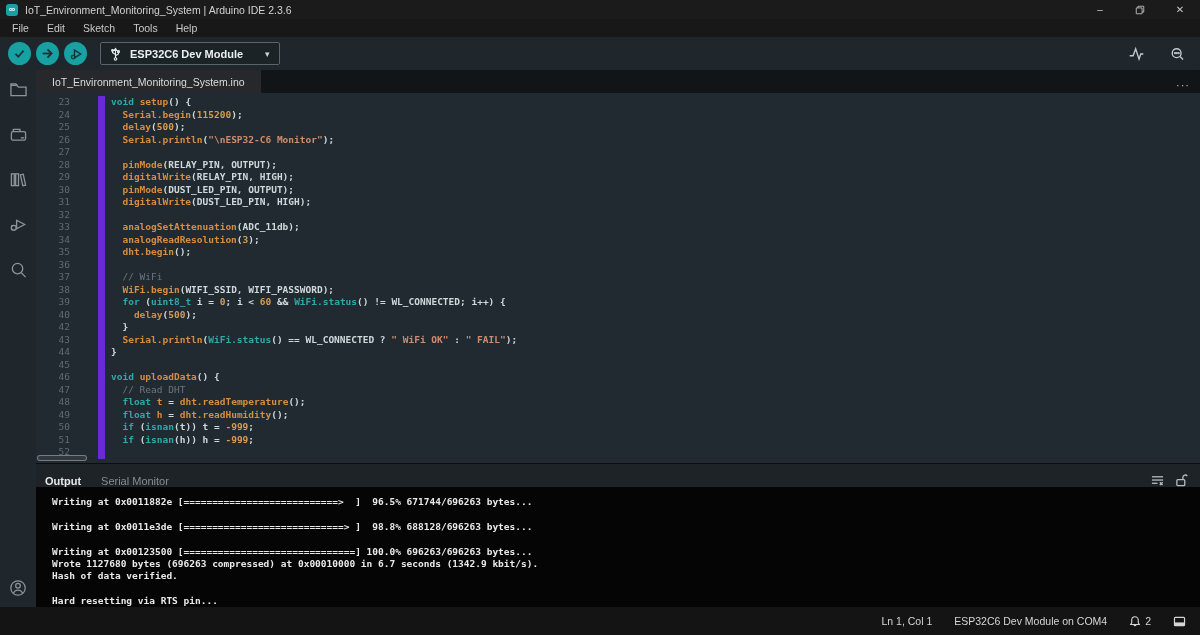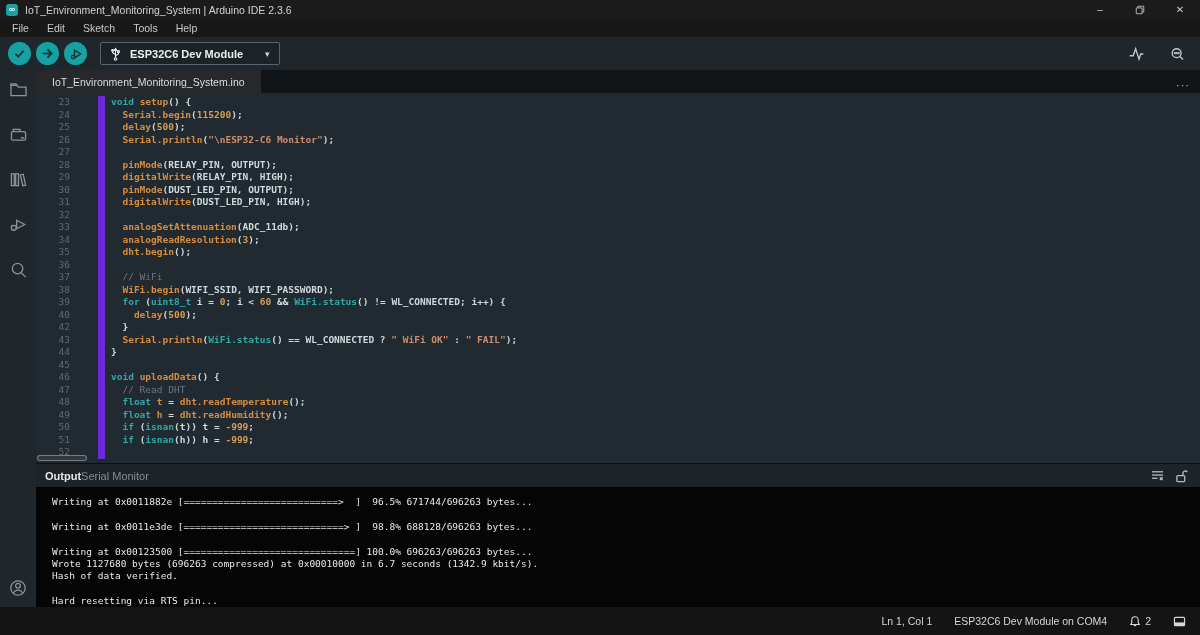--- a/index.html
+++ b/index.html
@@ -48,28 +48,28 @@
   .codetxt { margin-left:28px; border-left:7px solid #6d28d9; padding-left:6px; font-weight:bold; color:#cfd8dc; }
   .tok-k { color:#2fa8a8; }
   .tok-f { color:#d78d3f; }
   .tok-n { color:#d79c54; }
   .tok-s { color:#cd8d6e; }
   .tok-c { color:#6b7680; font-weight:normal; }
   .tok-p { color:#cfd8dc; }
   .hscroll-thumb { position:absolute; left:1px; bottom:2px; width:50px; height:6px; border:1px solid rgba(255,255,255,0.35); background:rgba(255,255,255,0.07); border-radius:3px; }
 
   
-  .output-header { height:24px; background:#1d2327; border-top:1px solid #0c0f11; display:flex; align-items:center; padding-left:9px; flex-shrink:0; }
+  .output-header { height:24px; background:#1d2327; border-top:1px solid #0c0f11; display:flex; align-items:flex-end; padding-left:9px; gap:20px; flex-shrink:0; }
   .out-tab { font-size:11px; }
   .out-tab.active { color:#e8e8e8; font-weight:bold; }
   .out-tab.inactive { color:#848d93; }
   .output-icons { margin-left:auto; margin-right:12px; display:flex; gap:10px; align-items:center; }
   .output-icons svg { stroke:#b6bcc0; fill:none; stroke-width:1.4; }
   .console { flex:1; background:#050505; padding:9px 0 0 16px; overflow:hidden; }
-  .console-line { font-family:"DejaVu Sans Mono", monospace; font-size:9.5px; line-height:12.4px; font-weight:normal; color:#e9e9e9; white-space:pre; }
+  .console-line { font-family:"DejaVu Sans Mono", monospace; font-size:9.5px; line-height:12.4px; font-weight:bold; color:#e9e9e9; white-space:pre; }
 
   
   .statusbar { height:28px; background:#141414; display:flex; align-items:center; justify-content:flex-end; gap:22px; padding-right:14px; flex-shrink:0; }
   .sb-item { font-size:10.5px; color:#d6d6d6; display:flex; align-items:center; gap:4px; }
   .sb-item svg { stroke:#d6d6d6; fill:none; stroke-width:1.3; }
 </style>
 </head>
 <body>
 
 <div class="window">

